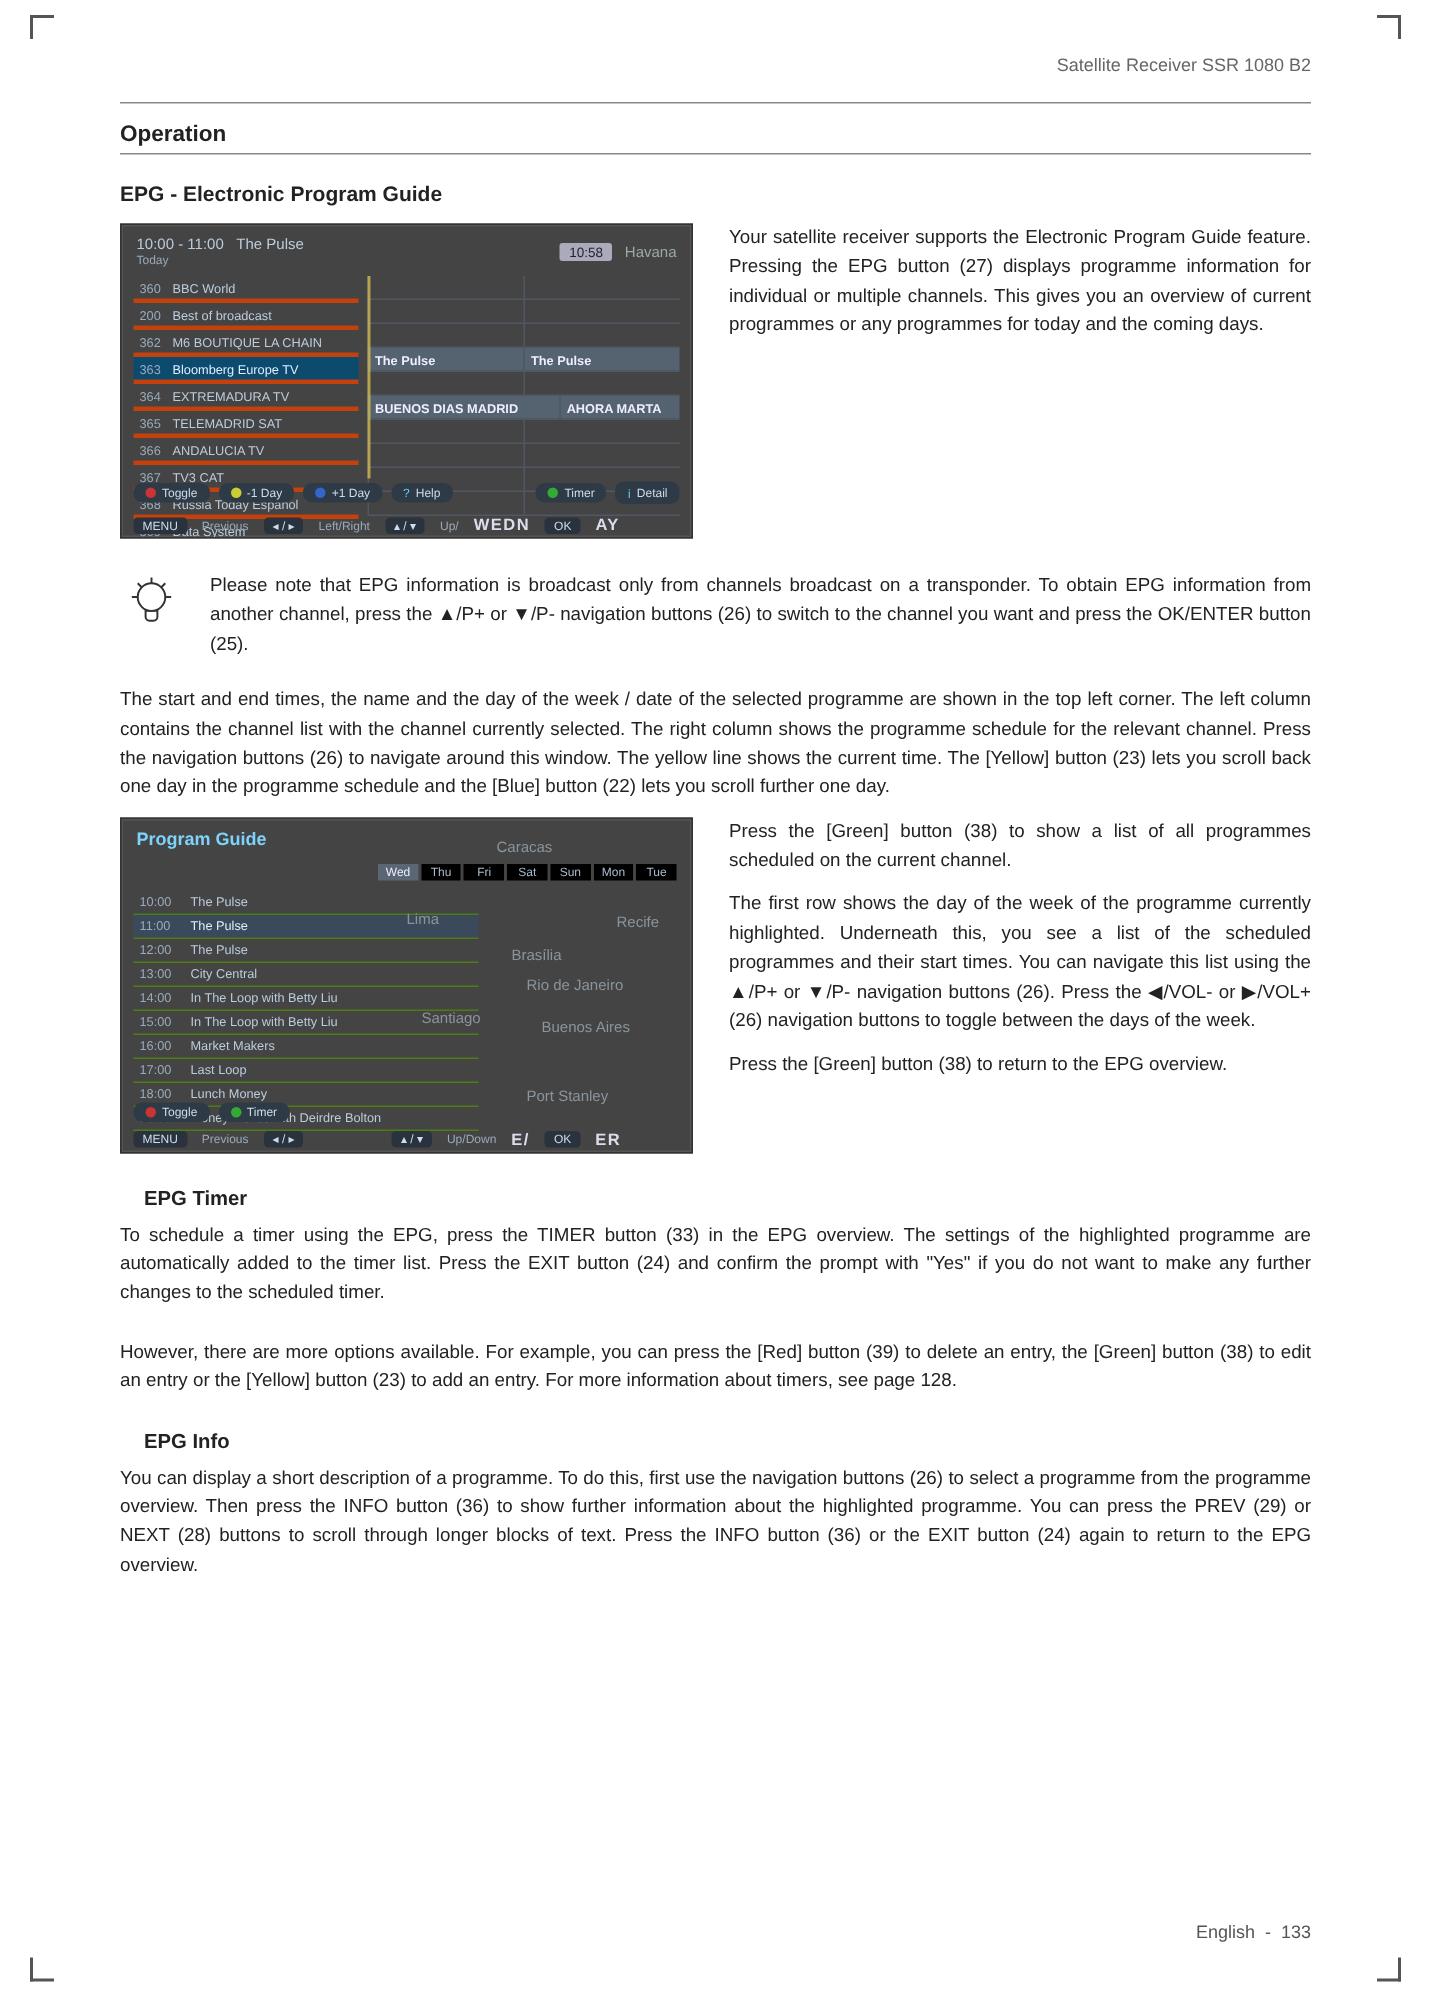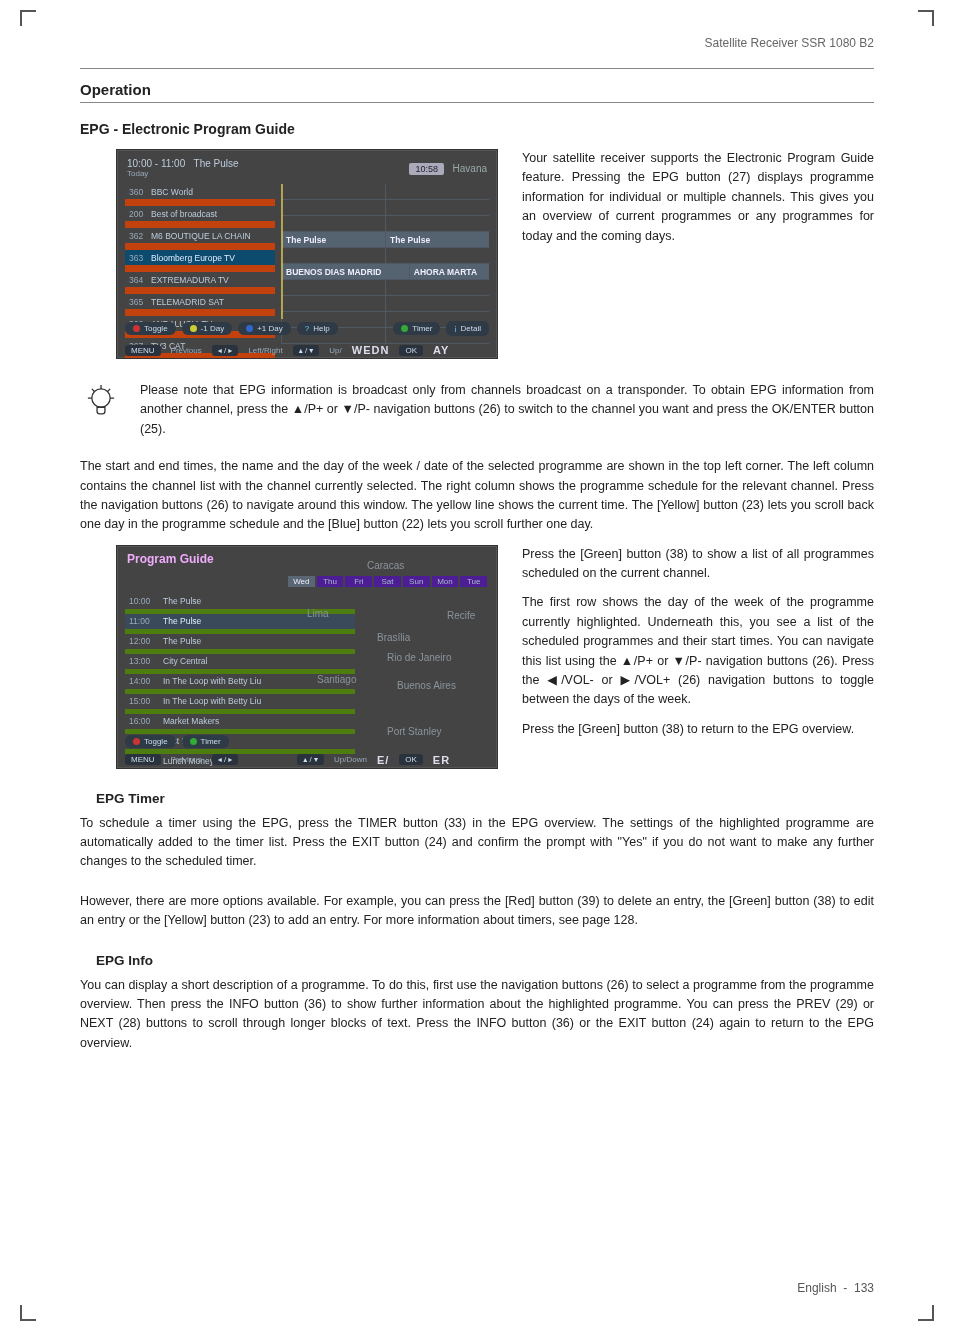--- a/index.html
+++ b/index.html
@@ -25,40 +25,40 @@
   h1.operation {
     font-size: 15px;
     font-weight: bold;
     margin: 0 0 4px 0;
   }
   h2.epg-title {
     font-size: 14px;
     font-weight: bold;
     margin: 18px 0 12px 0;
   }
-  .row { display: flex; align-items: flex-start; gap: 24px; margin-left: 36px; }
+  .row { display: flex; align-items: flex-start; gap: 24px; }
   .epg-img1, .epg-img2 {
     width: 380px;
     background: #444;
     color: #ddd;
     font-size: 9px;
     border: 1px solid #333;
     position: relative;
     box-shadow: 0 0 0 1px #555 inset;
     overflow: hidden;
   }
   .epg-img1 { height: 208px; }
   .epg-img2 { height: 222px; }
   .osb-top { padding: 8px 10px 4px 10px; display:flex; justify-content:space-between; align-items:center; }
   .osb-top .left { font-size: 10px; color:#bcd; }
   .osb-top .left .sub { font-size: 8px; color:#9ab; }
   .osb-top .clock { background:#aab; color:#223; padding:1px 6px; font-size:9px; border-radius:2px; }
   .osb-top .city { color:#9aa; font-size:10px; margin-left:6px; }
   .chan-list { position:absolute; left:8px; top:34px; width:150px; }
-  .chan-row { display:flex; align-items:center; height:15px; font-size:8.5px; color:#bcd; padding:0 4px; border-bottom:7px solid #c2410c; }
+  .chan-row { display:flex; align-items:center; height:15px; font-size:8.5px; color:#bcd; padding:0 4px; border-bottom:3px solid #c2410c; }
   .chan-row .num { width:22px; color:#9ab; }
   .chan-row.sel { background:#0c4a6e; color:#def; }
   .sched { position:absolute; left:164px; top:34px; right:8px; }
   .sched-row { height:15px; border-bottom:1px solid #505864; display:flex; }
   .sched-cell { flex:1; font-size:8.5px; color:#cde; padding:1px 4px; background:#3d4a57; border-left:1px solid #505864; display:flex; align-items:center; }
   .sched-cell.empty { background:transparent; }
   .sched-cell.bold { font-weight:bold; color:#eef; background:#55626f; }
   .yellow-line { position:absolute; left:164px; top:34px; width:2px; height:135px; background: rgba(255,220,80,0.6); }
   .foot-bar { position:absolute; bottom:22px; left:8px; right:8px; display:flex; gap:6px; font-size:8px; align-items:center; }
   .pill { background:#2e3a46; color:#cde; padding:2px 8px; border-radius:6px; display:inline-flex; align-items:center; gap:4px; }
@@ -73,26 +73,26 @@
   .para { text-align: justify; line-height: 1.55; margin: 0 0 10px 0; }
   .col-right { flex:1; }
   .note-row { display:flex; gap:18px; align-items:flex-start; margin: 22px 0 18px 0; }
   .bulb-icon {
     width: 42px; height: 42px; flex: 0 0 42px;
     display:flex; align-items:center; justify-content:center;
   }
   .bulb-icon svg { width:42px; height:42px; }
   h3.sub { font-size: 13.5px; font-weight:bold; margin: 22px 0 8px 16px; }
   .footer { position:absolute; bottom:36px; right:80px; font-size:12px; color:#555; }
-  .pg-title2 { color:#f0abfc; font-size:12px; font-weight:bold; padding:6px 10px 2px 10px; }
+  .pg-title2 { color:#7dd3fc; font-size:12px; font-weight:bold; padding:6px 10px 2px 10px; }
   .day-tabs { position:absolute; top:30px; left:171px; right:10px; display:flex; gap:2px; font-size:8px; }
-  .day-tab { flex:1; text-align:center; color:#abc; background:#4c1d95; padding:1px 0; }
+  .day-tab { flex:1; text-align:center; color:#abc; background:#000000; padding:1px 0; }
   .day-tab.sel { background:#5a6673; color:#eef; }
   .prog-list { position:absolute; left:8px; top:48px; width:230px; }
-  .prog-row { display:flex; font-size:8.5px; color:#bcd; height:15px; align-items:center; border-bottom:5px solid #4d7c0f; padding:0 4px; }
+  .prog-row { display:flex; font-size:8.5px; color:#bcd; height:15px; align-items:center; border-bottom:1px solid #4d7c0f; padding:0 4px; }
   .prog-row .t { width:34px; color:#9ab; }
   .prog-row.sel { background:#3a4a5a; color:#def; }
   .map-label { color:#8a949c; font-size:10px; position:absolute; }
   .crop-tl, .crop-tr, .crop-bl, .crop-br {
     position:absolute; width:14px; height:14px; border-color:#333;
   }
   .crop-tl { top:10px; left:20px; border-left:2px solid #555; border-top:2px solid #555; }
   .crop-tr { top:10px; right:20px; border-right:2px solid #555; border-top:2px solid #555; }
   .crop-bl { bottom:10px; left:20px; border-left:2px solid #555; border-bottom:2px solid #555; }
   .crop-br { bottom:10px; right:20px; border-right:2px solid #555; border-bottom:2px solid #555; }

